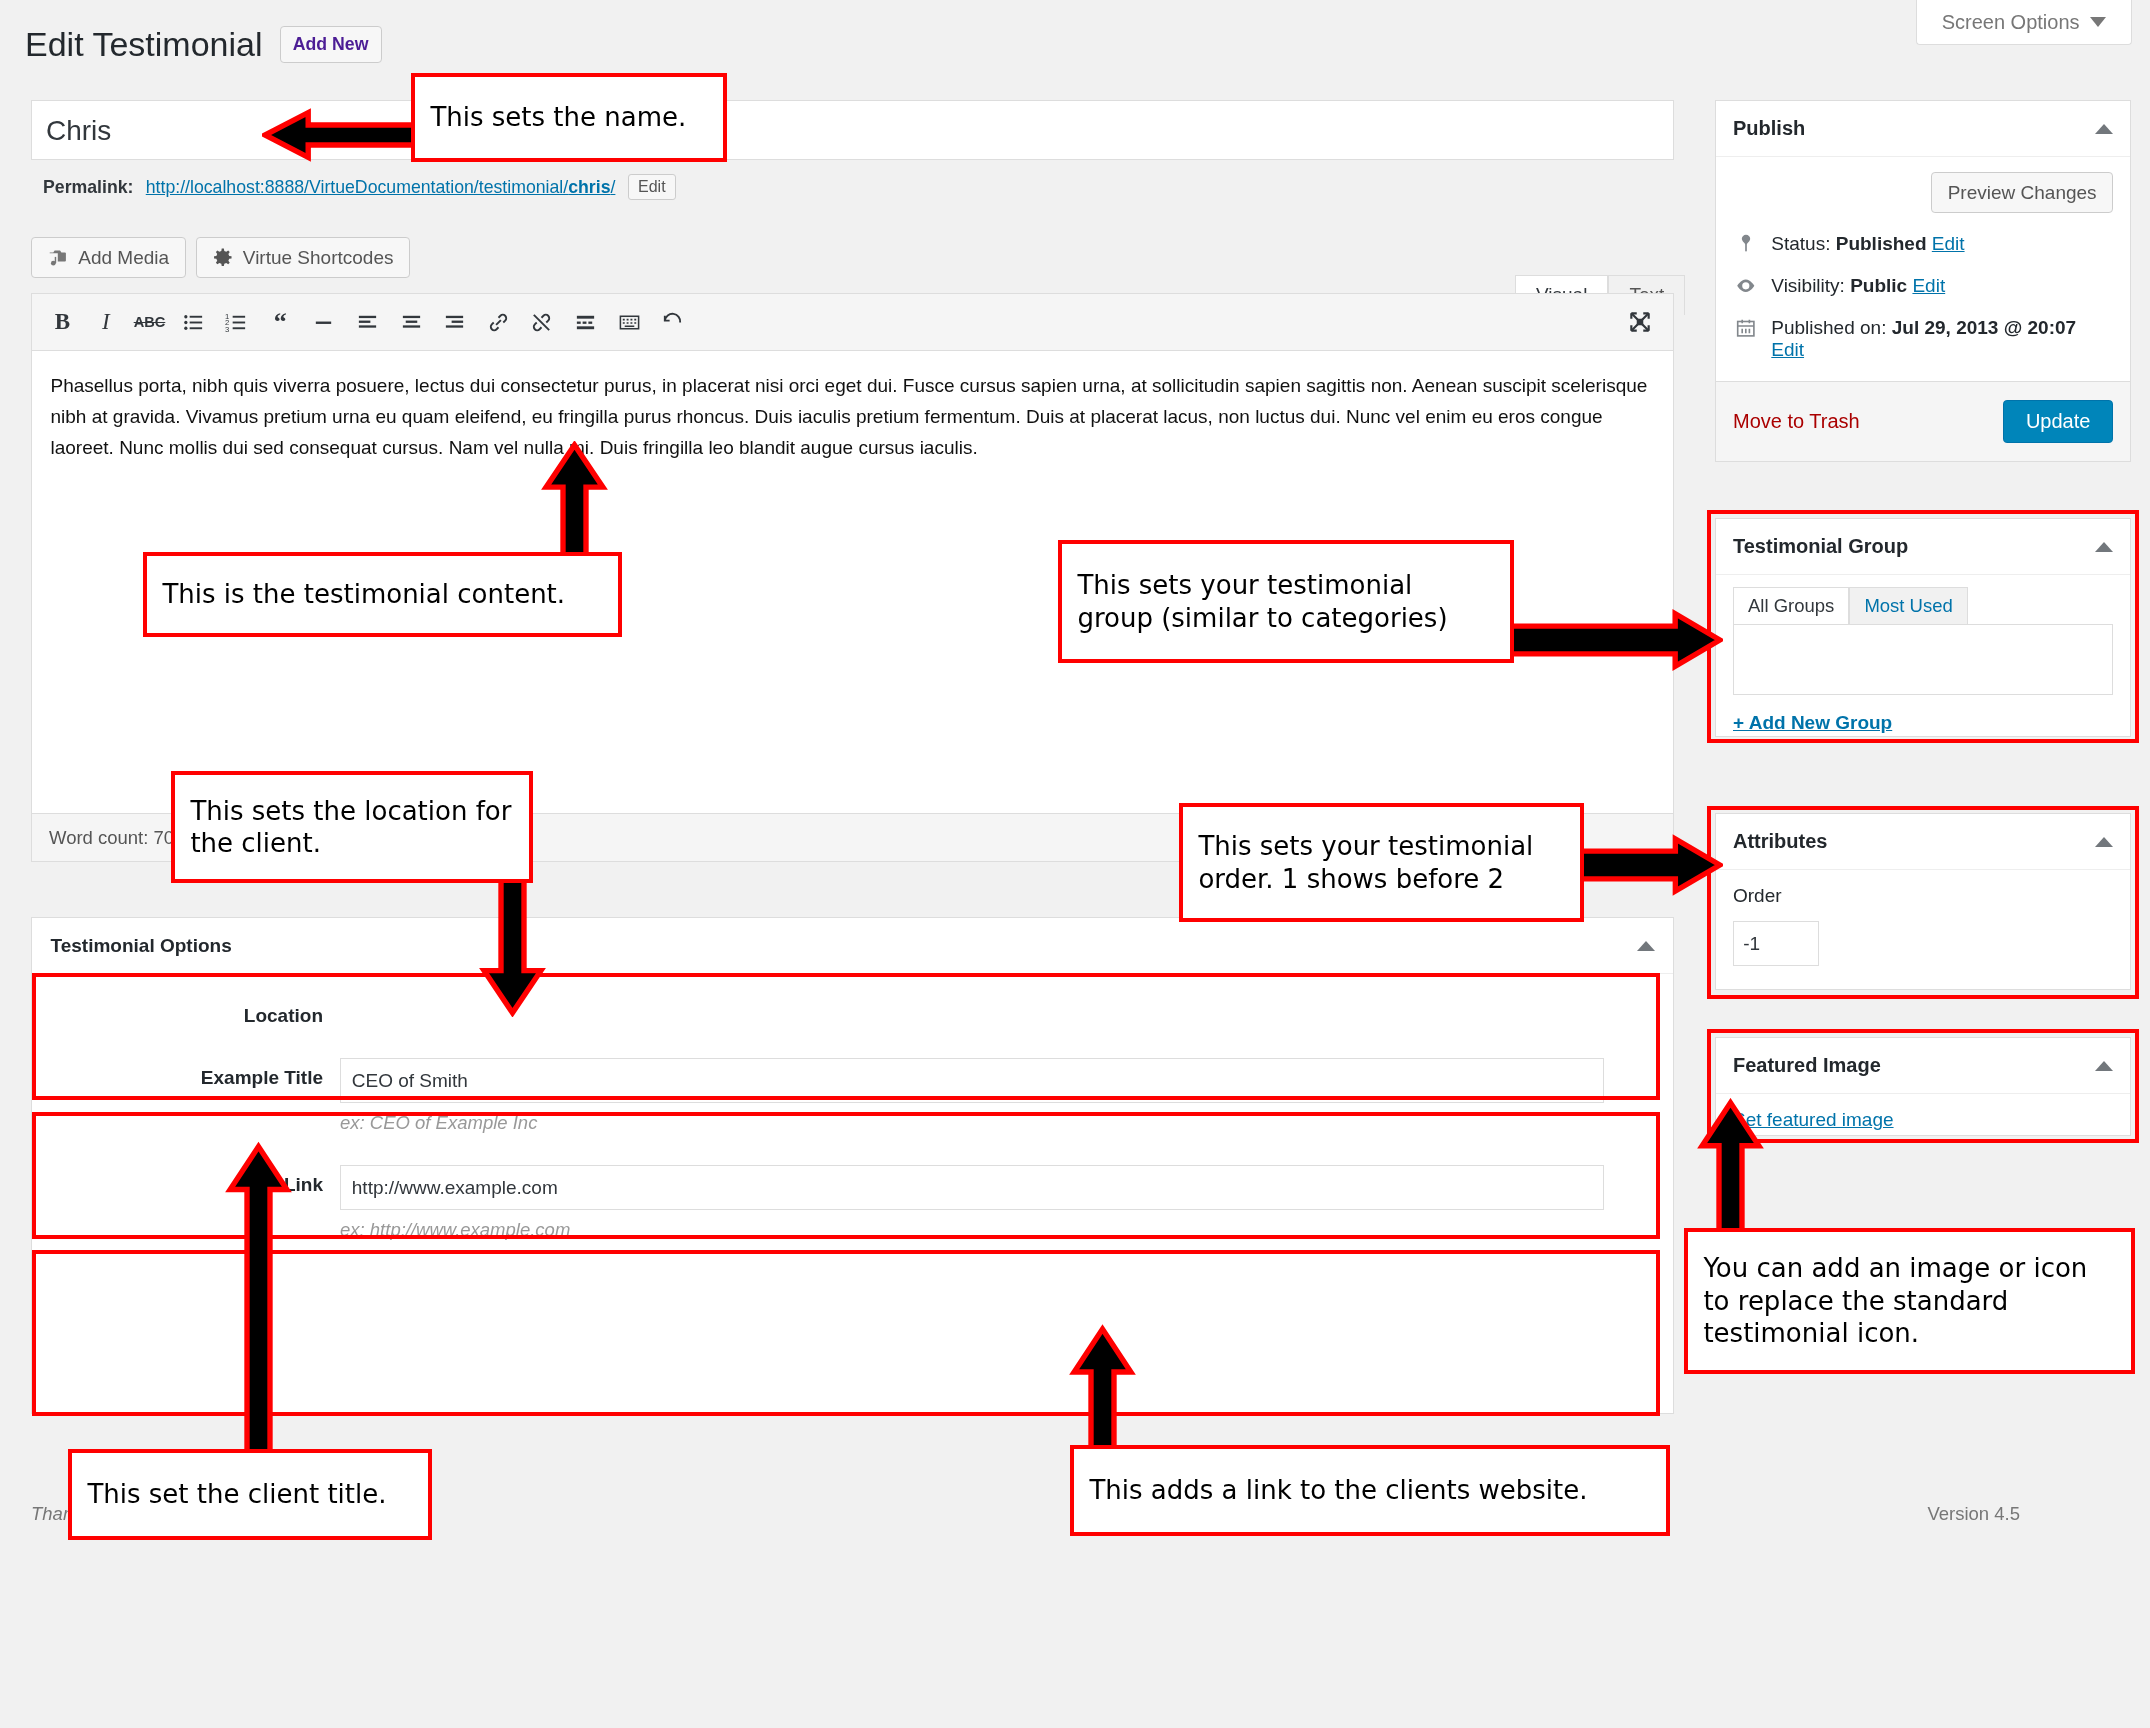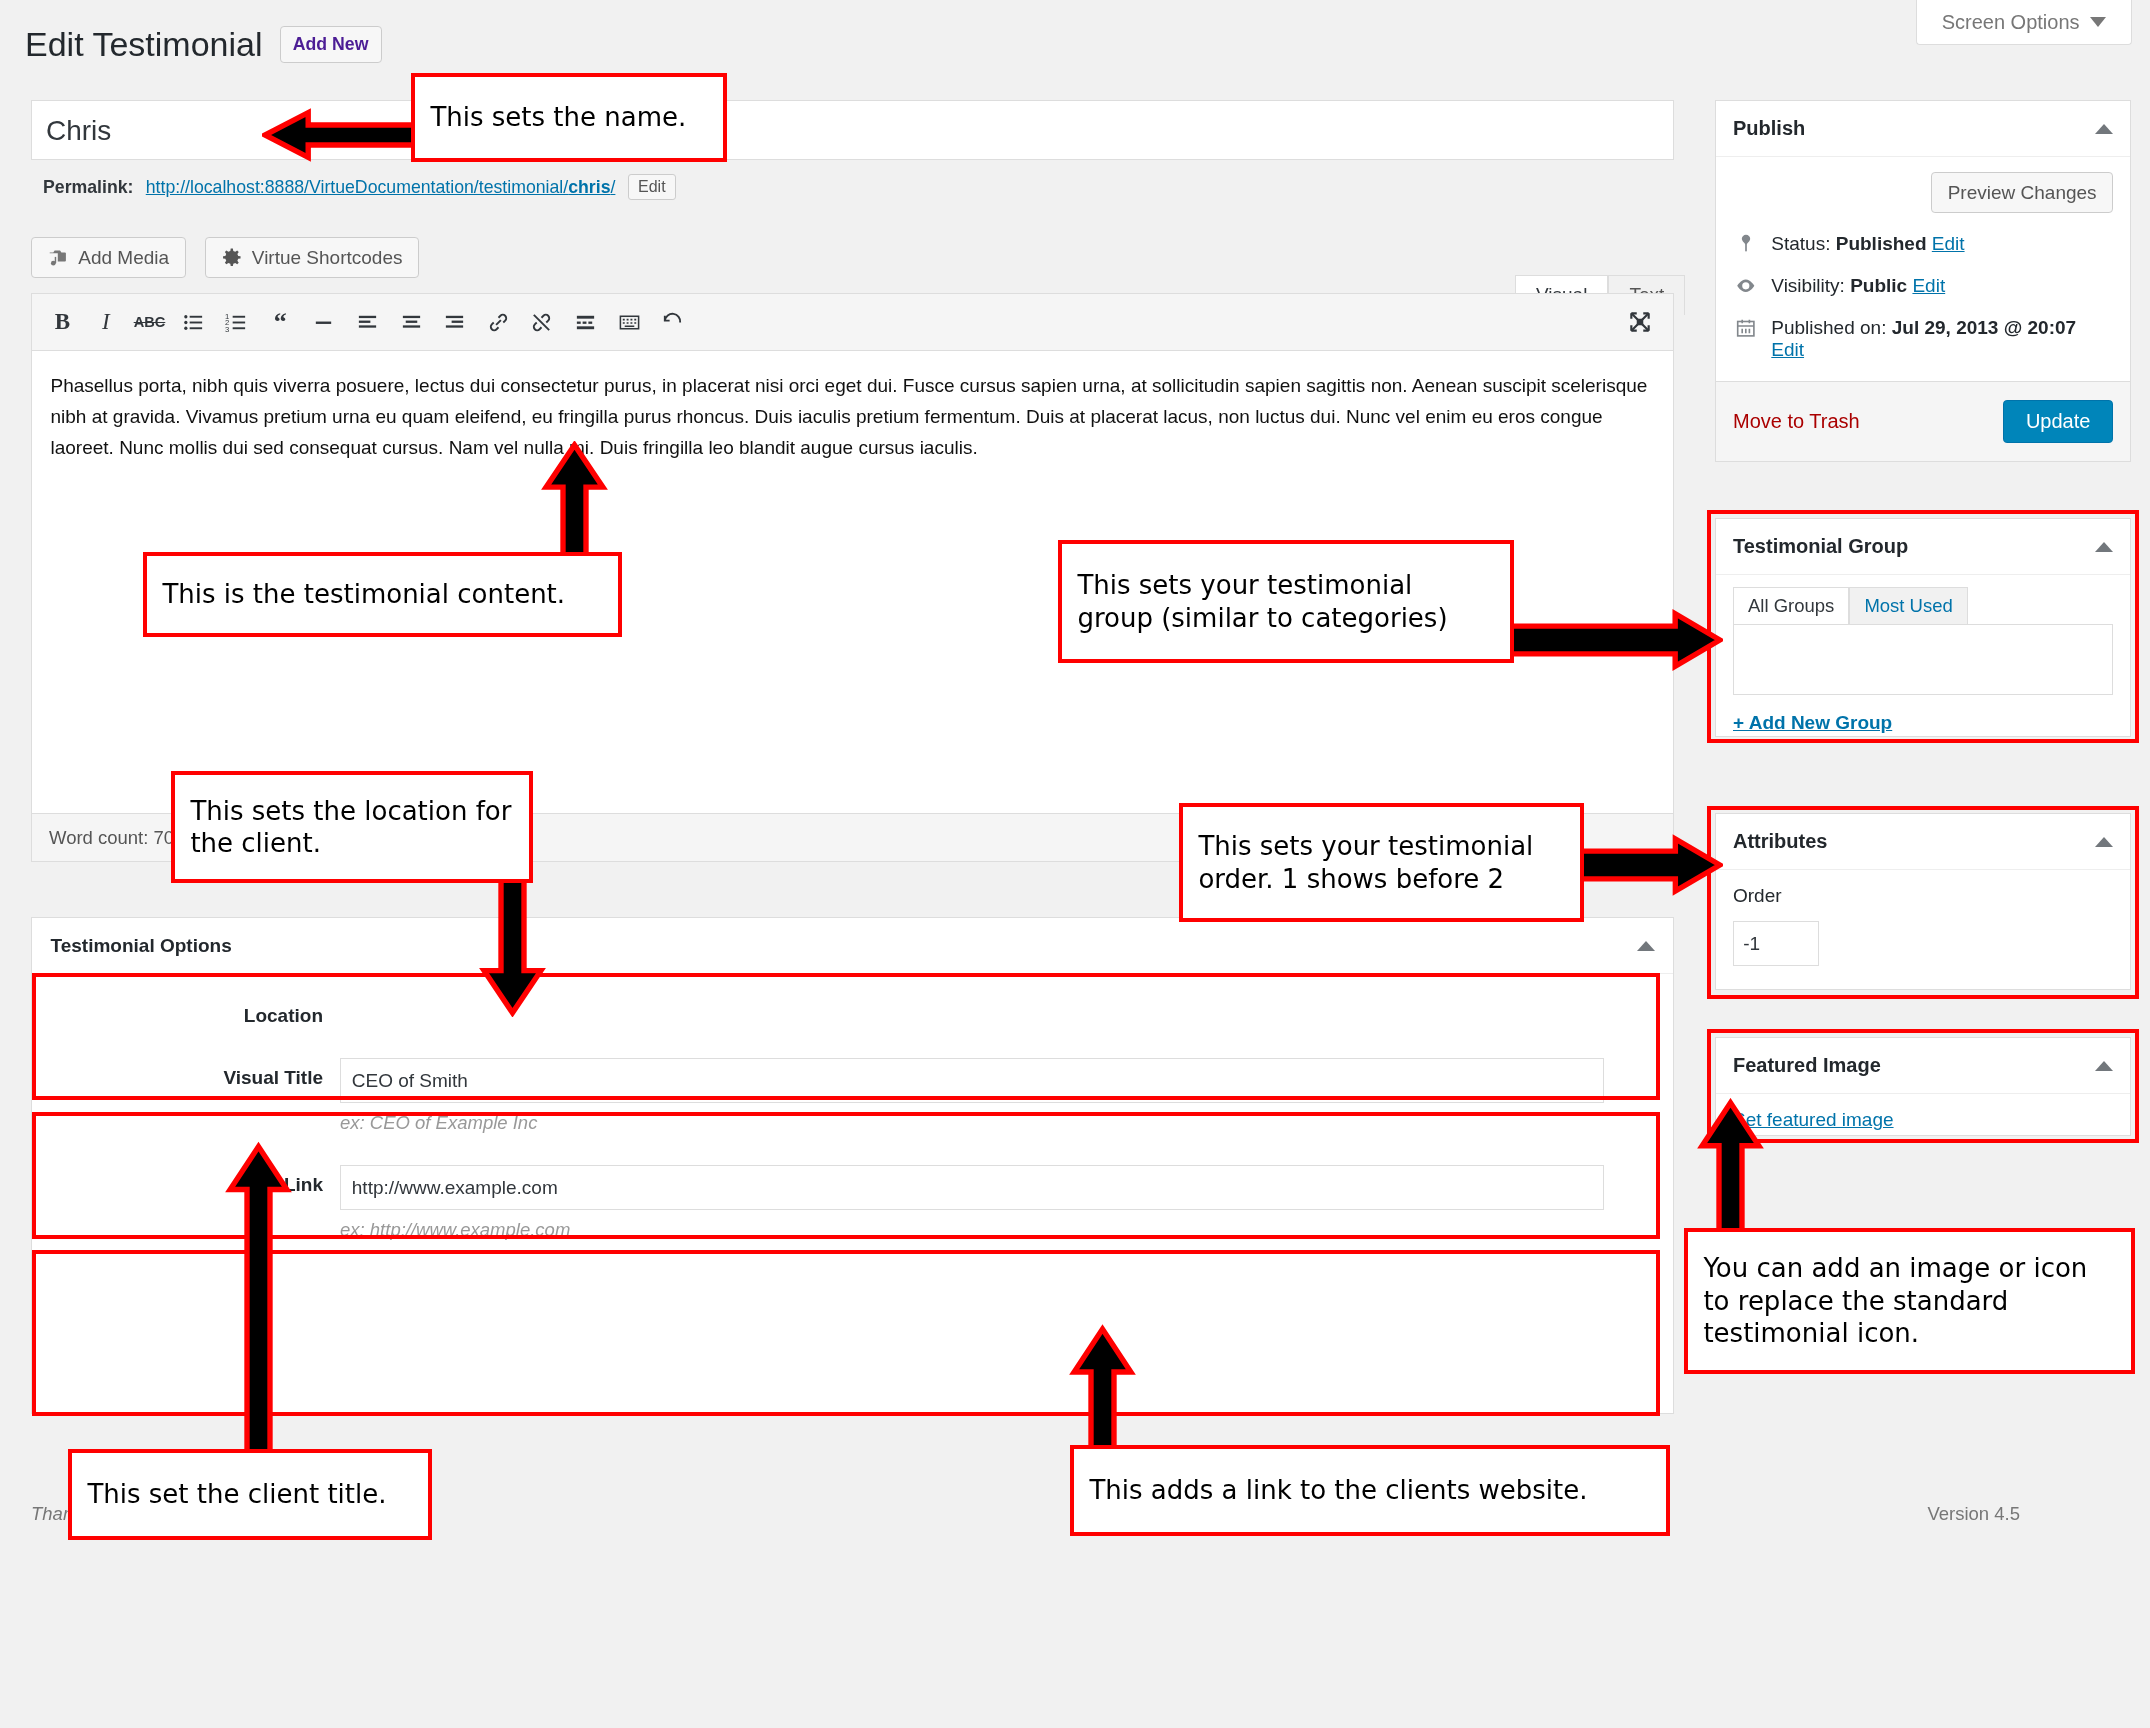--- a/index.html
+++ b/index.html
@@ -62,21 +62,21 @@
     color: #0073aa; text-decoration: underline;
   }
   .permalink-link b { font-weight: bold; }
   .edit-slug-btn {
     background: #f7f7f7; border: 0.8px solid #ccc; border-radius: 3.1px;
     font-size: 16px; color: #555; padding: 3.1px 9.3px;
   }
 
   .media-buttons {
     position: absolute; top: 237px; left: 31px;
-    display: flex; gap: 19px;
+    display: flex; gap: 10px;
   }
   .media-btn {
     background: #f7f7f7; border: 0.8px solid #ccc; border-radius: 3.9px;
     display: flex; align-items: center; gap: 9.3px;
     padding: 8.5px 15.4px; font-size: 19px; color: #555;
   }
   .media-btn svg { display:block; }
 
   .editor-tabs {
     position: absolute; top: 247px; left: 1515px;
@@ -412,21 +412,21 @@
     <div class="box-header">
       <span>Testimonial Options</span>
       <span class="caret-up"></span>
     </div>
 
     <div class="field-row">
       <div class="field-label">Location</div>
     </div>
 
     <div class="field-row">
-      <div class="field-label">Visual Title</div>
+      <div class="field-label">Example Title</div>
       <div class="field-col">
         <div class="field-input">CEO of Smith</div>
         <div class="field-help">ex: CEO of Example Inc</div>
       </div>
     </div>
 
     <div class="field-row">
       <div class="field-label">Link</div>
       <div class="field-col">
         <div class="field-input">http://www.example.com</div>

